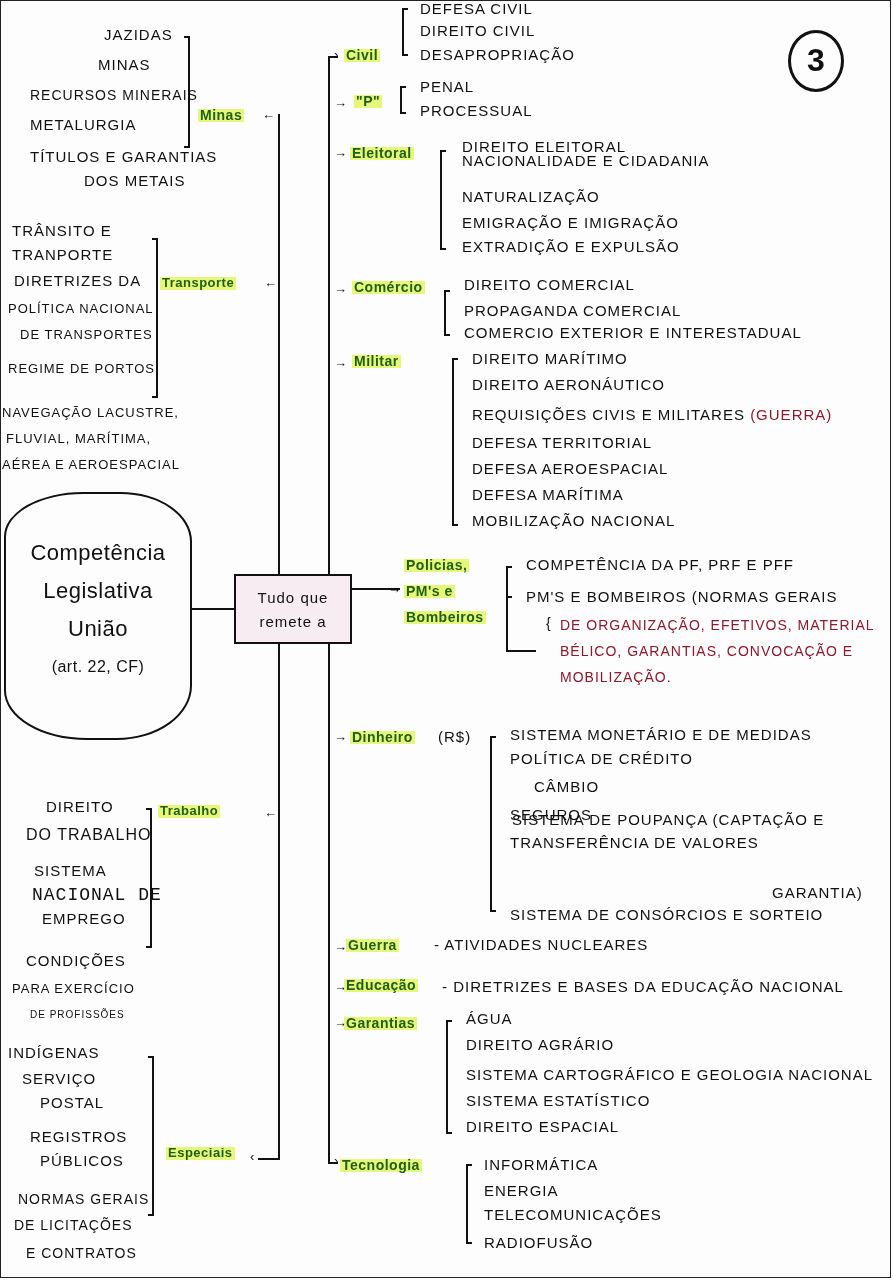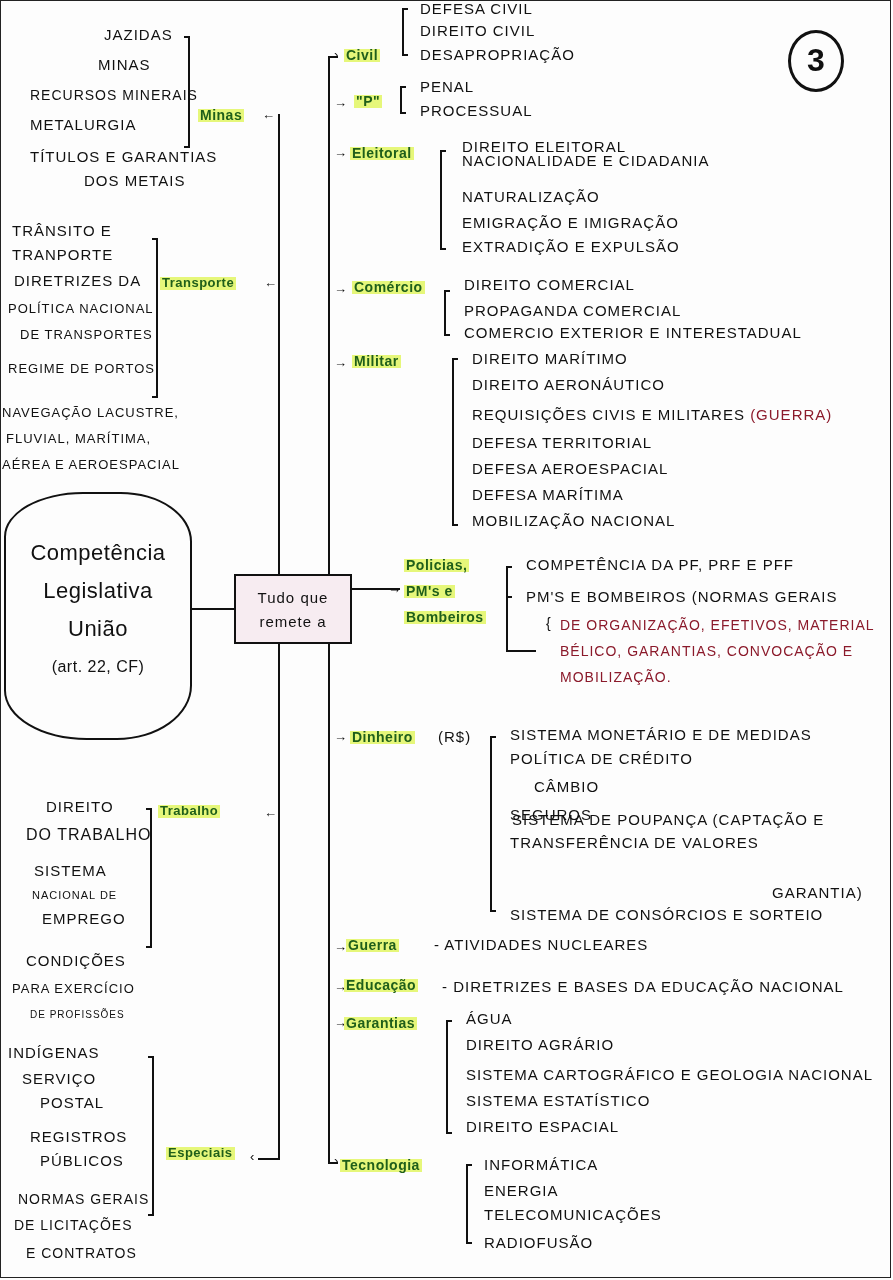--- a/index.html
+++ b/index.html
@@ -162,21 +162,21 @@
 <div class="t" style="left:2px; top:404px; font-size:13px;">Navegação Lacustre,</div>
 <div class="t" style="left:6px; top:430px; font-size:13px;">Fluvial, Marítima,</div>
 <div class="t" style="left:2px; top:456px; font-size:13px;">Aérea e Aeroespacial</div>
 
 <span class="arrow" style="left:264px; top:806px;">←</span>
 <div class="cat" style="left:158px; top:802px; font-size:13px;">Trabalho</div>
 <div class="brk-r" style="left:146px; top:808px; height:140px;"></div>
 <div class="t" style="left:46px; top:798px;">Direito</div>
 <div class="t" style="left:26px; top:826px; font-size:16px;">do Trabalho</div>
 <div class="t" style="left:34px; top:862px;">Sistema</div>
-<div class="t" style="left:32px; top:886px; font-size:11px;">Nacional de</div>
+<div class="t" style="left:32px; top:886px; font-size:18px;font-family:Liberation Mono, monospace;">Nacional de</div>
 <div class="t" style="left:42px; top:910px;">Emprego</div>
 <div class="t" style="left:26px; top:952px;">Condições</div>
 <div class="t" style="left:12px; top:980px; font-size:13px;">para Exercício</div>
 <div class="t" style="left:30px; top:1006px; font-size:10px;">de Profissões</div>
 
 <div class="line" style="left:258px; top:1158px; width:22px; height:2px;"></div>
 <span class="arrow" style="left:250px; top:1150px;">‹</span>
 <div class="cat" style="left:166px; top:1144px; font-size:13px;">Especiais</div>
 <div class="brk-r" style="left:148px; top:1056px; height:160px;"></div>
 <div class="t" style="left:8px; top:1044px;">Indígenas</div>

